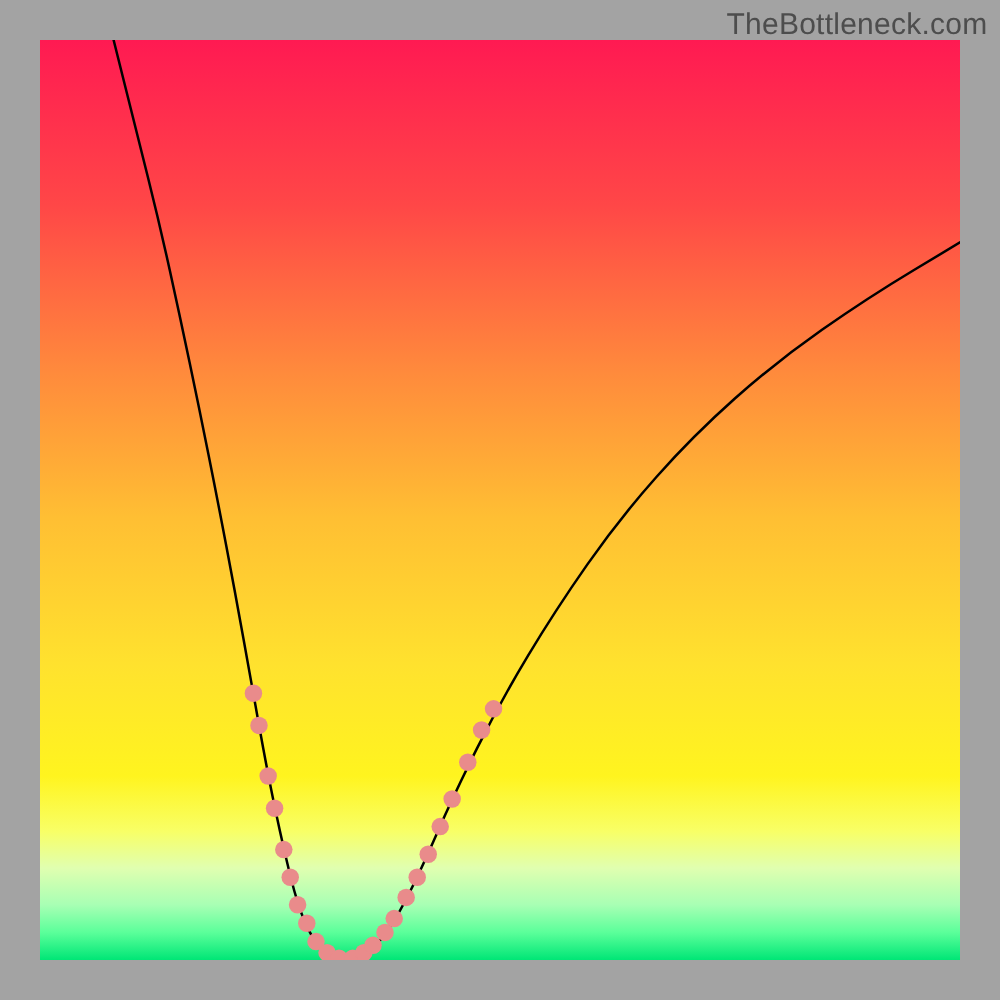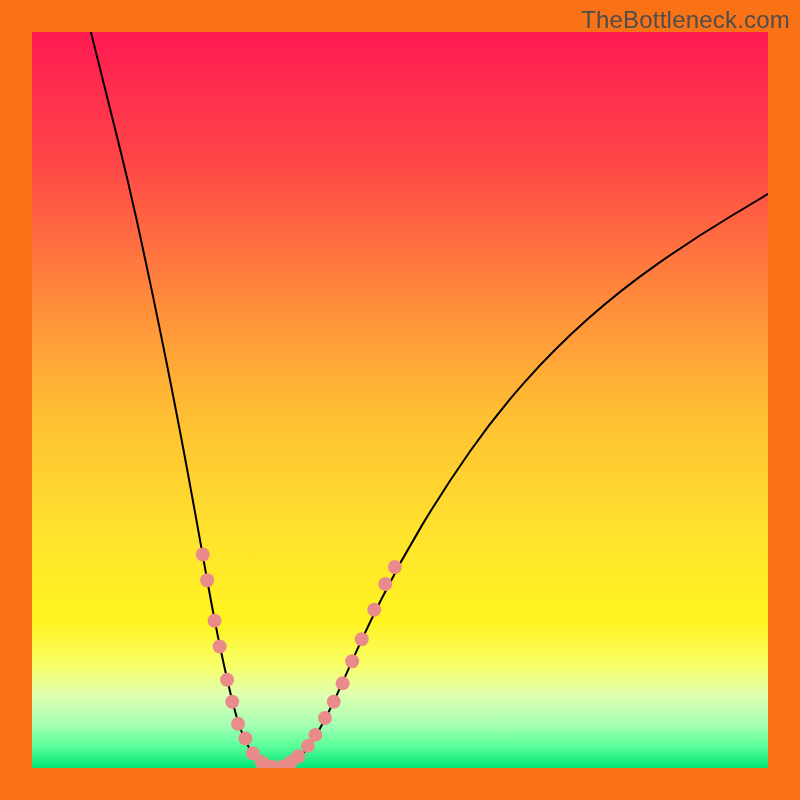--- a/index.html
+++ b/index.html
@@ -10,21 +10,21 @@
     overflow: hidden;
     background: #000;
     font-family: Arial, Helvetica, sans-serif;
   }
   .frame {
     position: absolute;
     left: 0;
     top: 0;
     width: 800px;
     height: 800px;
-    background: #f97316;
+    background: #a3a3a3;
   }
   .plot {
     position: absolute;
     left: 32px;
     top: 32px;
     width: 736px;
     height: 736px;
     overflow: hidden;
   }
   .gradient {

